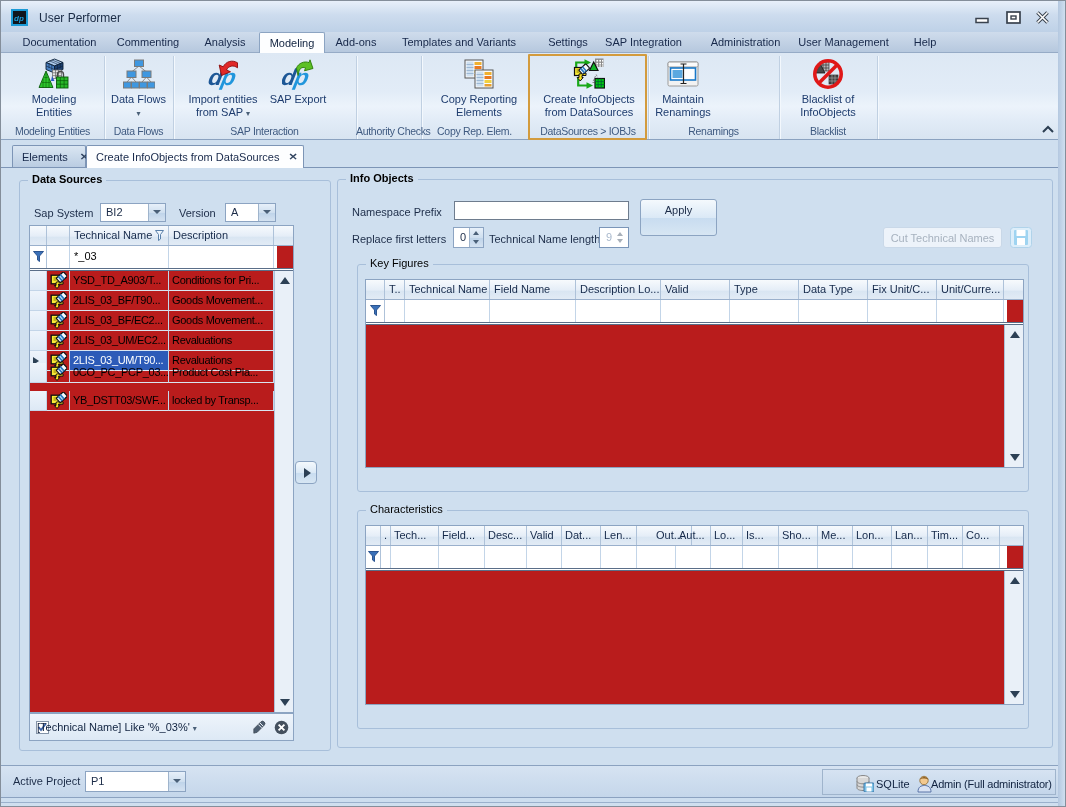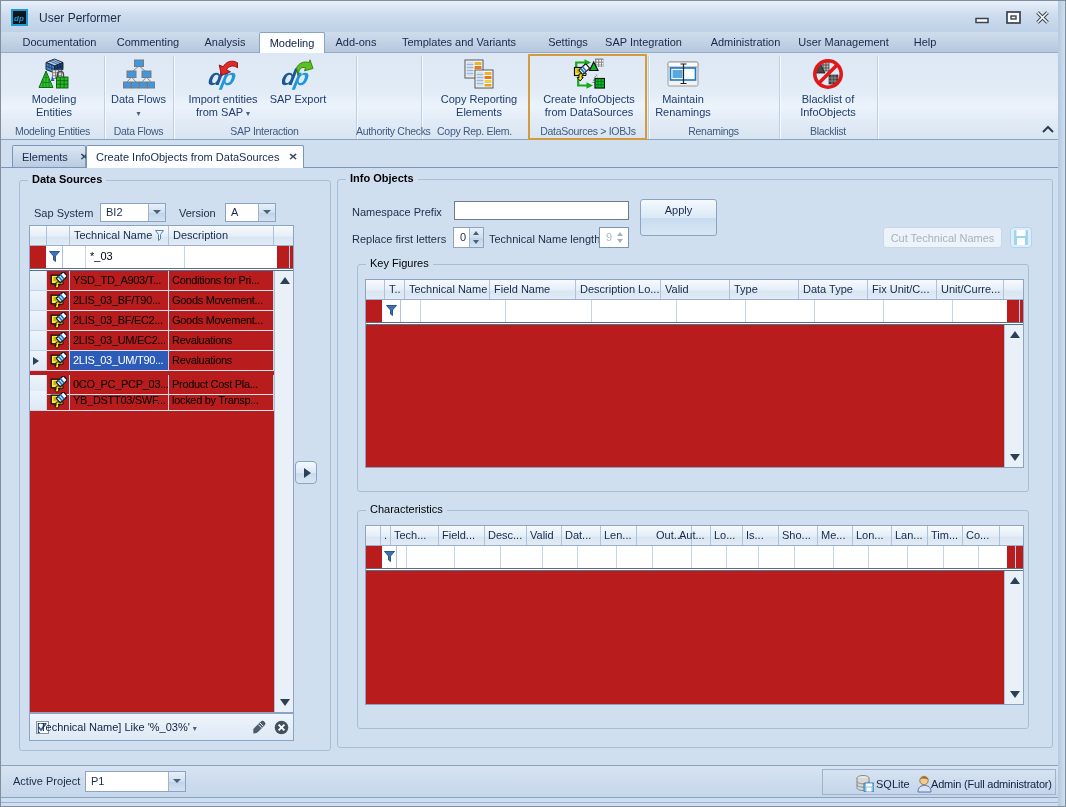--- a/index.html
+++ b/index.html
@@ -58,21 +58,21 @@
 .spin { position:absolute; background:#fff; border:1px solid #8ca4c2; }
 .spin .sbtns { position:absolute; right:0; top:0; bottom:0; width:13px; border-left:1px solid #9fb4cc;
   background:linear-gradient(180deg,#e7f0fa 0%,#cfdfef 50%,#bed3e9 51%,#d4e2f1 100%); }
 .sarr-up { position:absolute; width:0; height:0; border-left:3px solid transparent; border-right:3px solid transparent; border-bottom:4px solid #4a6078; }
 .sarr-dn { position:absolute; width:0; height:0; border-left:3px solid transparent; border-right:3px solid transparent; border-top:4px solid #4a6078; }
 
 
 .grid { position:absolute; background:#b91c1c; border:1px solid #8ca4c2; }
 .ghead { position:absolute; left:0; right:0; top:0; height:20px; background:linear-gradient(180deg,#f7fafd 0%,#e4edf7 55%,#d8e5f2 56%,#e2ebf5 100%); border-bottom:1px solid #9ab0cc; }
 .gcell { position:absolute; top:0; bottom:0; border-right:1px solid #aec2d9; line-height:19px; padding-left:4px; overflow:hidden; white-space:nowrap; color:#15294a; }
-.frow { position:absolute; left:0; right:16px; background:#fff;margin-left:16px; }
+.frow { position:absolute; left:0; right:16px; background:#fff; }
 .fcell { position:absolute; top:0; bottom:0; border-right:1px solid #c3d5e8; }
 .dbl { position:absolute; left:0; right:0; height:3px; border-top:1px solid #5a6e88; border-bottom:1px solid #5a6e88; background:#fff; }
 .drow { position:absolute; left:0; right:0; height:20px; }
 .dcell { position:absolute; top:0; bottom:0; border-right:1px solid #c3d5e8; border-bottom:1px solid #d9e5f1; line-height:19px; padding-left:3px; letter-spacing:-0.3px; white-space:nowrap; overflow:hidden; color:#000; }
 .vscroll { position:absolute; top:0; bottom:0; width:19px; background:#e9f0f8; border-left:1px solid #aec2d9; }
 .sc-up { position:absolute; left:5px; width:0; height:0; border-left:5px solid transparent; border-right:5px solid transparent; border-bottom:7px solid #2c4055; }
 .sc-dn { position:absolute; left:5px; width:0; height:0; border-left:5px solid transparent; border-right:5px solid transparent; border-top:7px solid #2c4055; }
 
 
 #statusbar { position:absolute; left:1px; right:1px; top:765px; height:33px;
@@ -407,21 +407,21 @@
               <path d="M3.5 6 h4 M3.5 8 h3" stroke="#8a7a00" stroke-width="1"></path>
               <path d="M6 10.5 v3 h-1.6 l2.6 3 l2.6 -3 h-1 v-1.4 h4.5 v-2.2 h-6 z" fill="#f8e020" stroke="#101010" stroke-width="1"></path>
               <g transform="rotate(-42 11.5 5.5)">
                 <rect x="7" y="2.5" width="9.8" height="6" rx="0.8" fill="#f4f8fc" stroke="#101010" stroke-width="1.2"></rect>
                 <path d="M9.8 2.5 v6 M12.4 2.5 v6" stroke="#2878c0" stroke-width="1.7"></path>
               </g>
             </svg></div>
           <div class="dcell" style="left:40px;width:99px;background:#2d5bb8;color:#fff;">2LIS_03_UM/T90...</div>
           <div class="dcell" style="left:139px;width:105px;">Revaluations</div>
         </div>
-        <div class="drow" style="top:104px;">
+        <div class="drow" style="top:92px;">
           <div class="dcell" style="left:0;width:17px;border-bottom-color:#c3d5e8;background:linear-gradient(180deg,#eef4fb,#dde9f5);"></div>
           <div class="dcell" style="left:17px;width:23px;padding-left:0;"><svg width="17" height="17" viewBox="0 0 17 17" style="margin:1px 0 0 3px;">
               <rect x="1.2" y="3.2" width="8.6" height="8.6" fill="#f8ea38" stroke="#101010" stroke-width="1.3"></rect>
               <path d="M3.5 6 h4 M3.5 8 h3" stroke="#8a7a00" stroke-width="1"></path>
               <path d="M6 10.5 v3 h-1.6 l2.6 3 l2.6 -3 h-1 v-1.4 h4.5 v-2.2 h-6 z" fill="#f8e020" stroke="#101010" stroke-width="1"></path>
               <g transform="rotate(-42 11.5 5.5)">
                 <rect x="7" y="2.5" width="9.8" height="6" rx="0.8" fill="#f4f8fc" stroke="#101010" stroke-width="1.2"></rect>
                 <path d="M9.8 2.5 v6 M12.4 2.5 v6" stroke="#2878c0" stroke-width="1.7"></path>
               </g>
             </svg></div>

